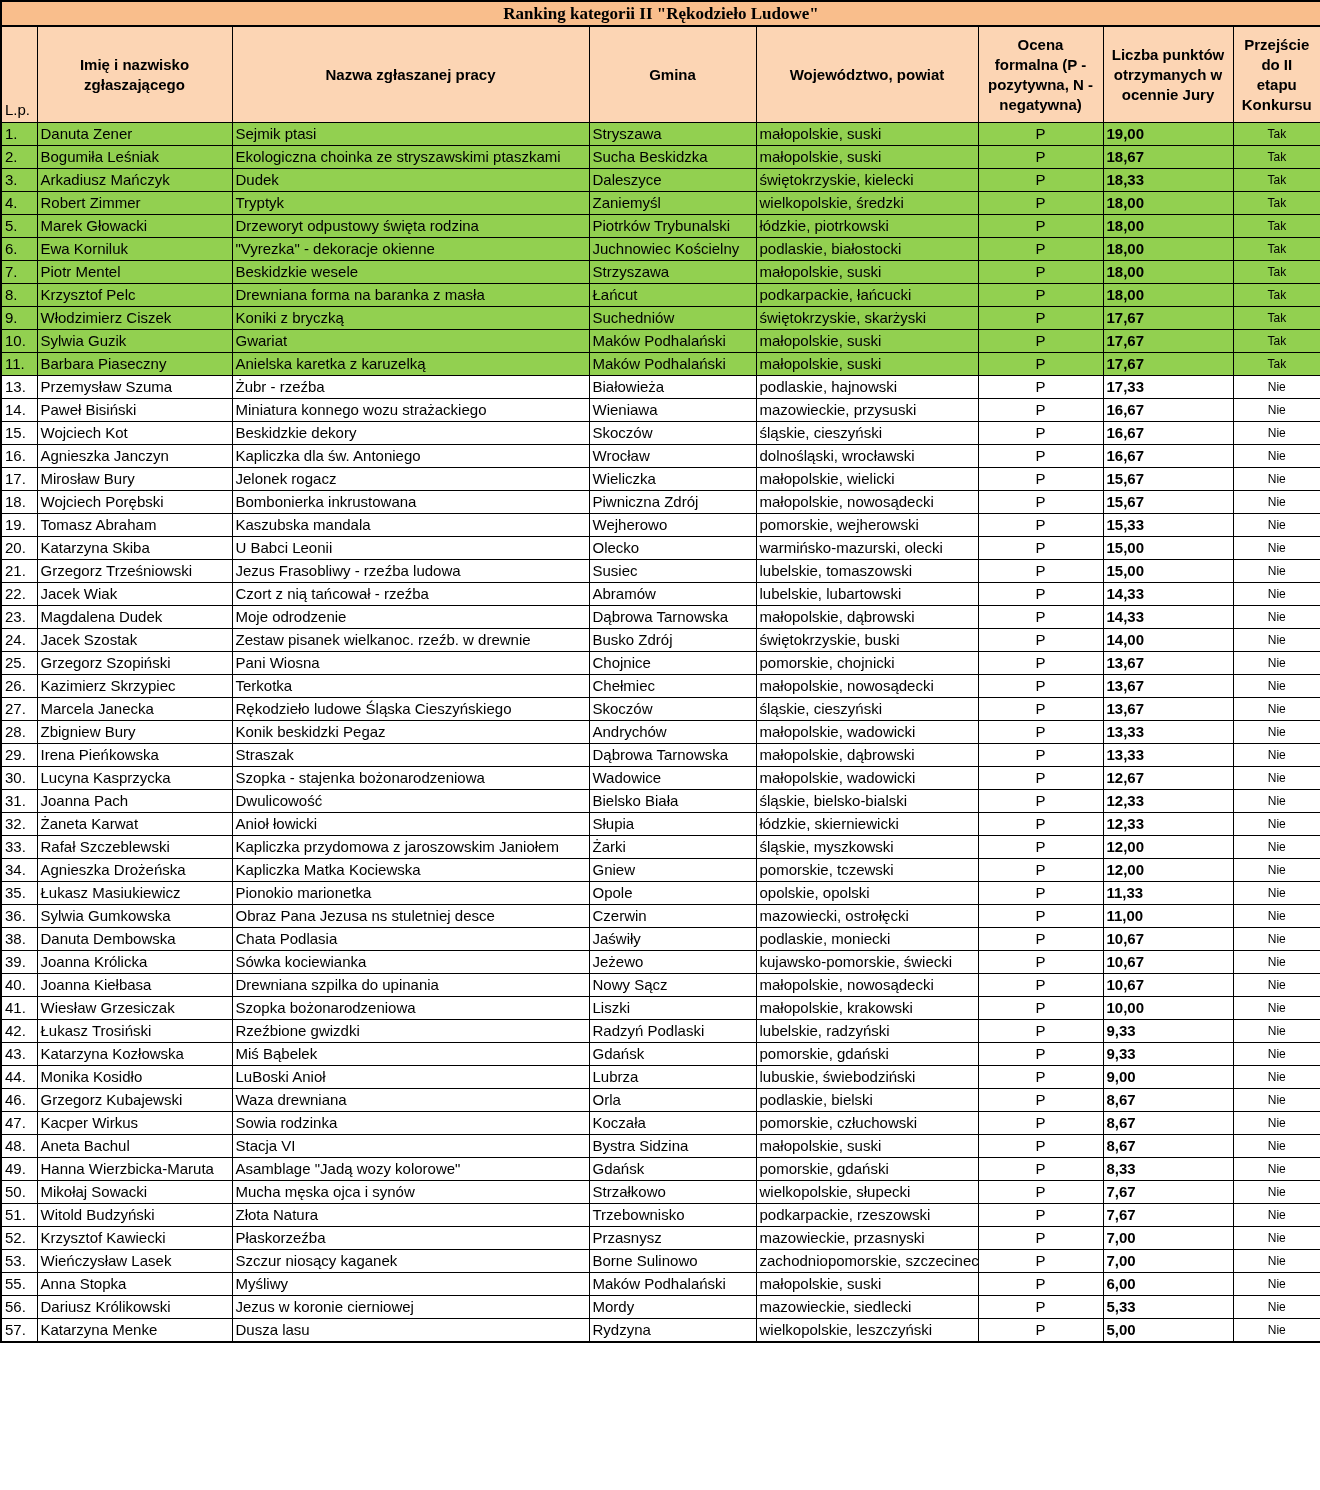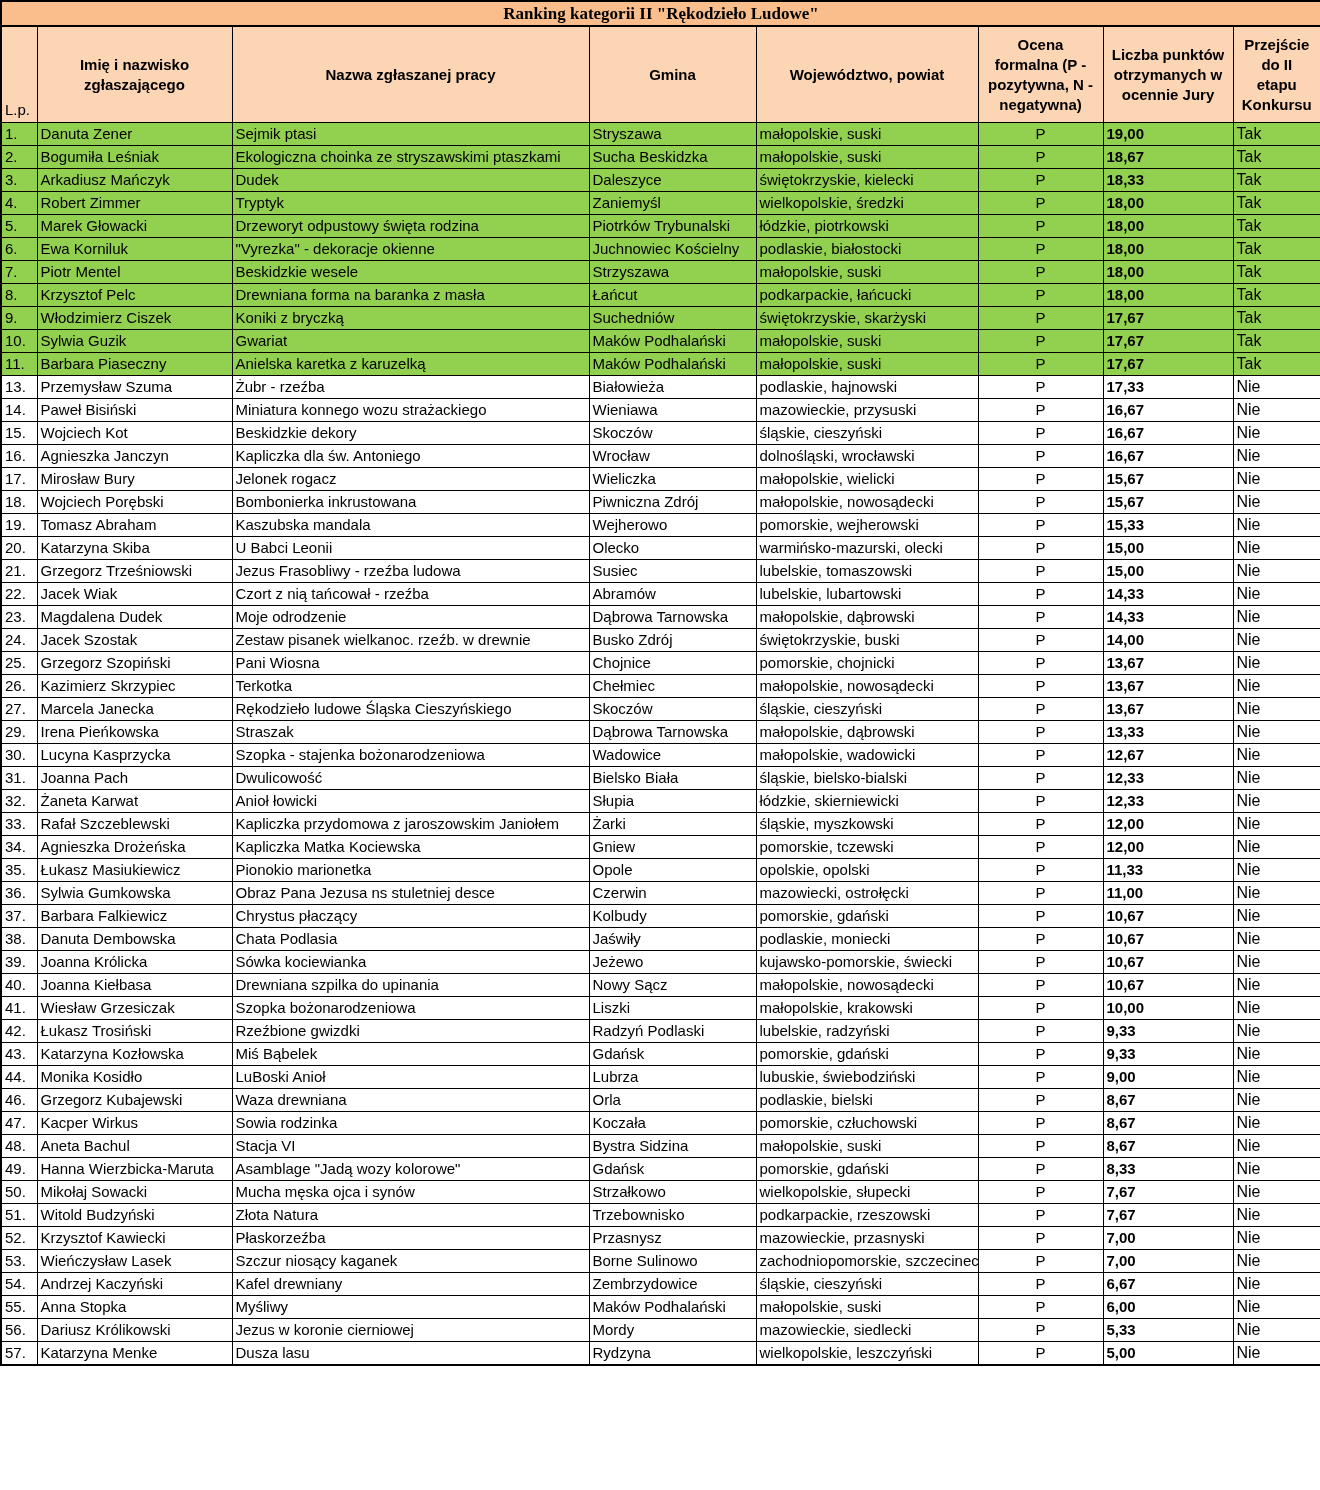--- a/index.html
+++ b/index.html
@@ -79,22 +79,22 @@
   tbody tr.qualified td {
     background: var(--highlight-bg, #92D050);
   }
   td.c-formal { text-align: center; }
   td.c-points {
     text-align: left;
     font-weight: bold;
     padding-right: 16px;
   }
   td.c-pass {
-    text-align: left;
-    font-size: 16px;
+    text-align: center;
+    font-size: 12px;
   }
 </style>
 </head>
 <body>
 
 <table>
   <colgroup>
     <col class="c1">
       <col class="c2">
       <col class="c3">
@@ -374,20 +374,30 @@
     <td class="c-lp">27.</td>
     <td class="c-name">Marcela Janecka</td>
     <td class="c-work">Rękodzieło ludowe Śląska Cieszyńskiego</td>
     <td class="c-gmina">Skoczów</td>
     <td class="c-region">śląskie, cieszyński</td>
     <td class="c-formal">P</td>
     <td class="c-points">13,67</td>
     <td class="c-pass">Nie</td>
   </tr>
       <tr>
+    <td class="c-lp">28.</td>
+    <td class="c-name">Zbigniew Bury</td>
+    <td class="c-work">Konik beskidzki Pegaz</td>
+    <td class="c-gmina">Andrychów</td>
+    <td class="c-region">małopolskie, wadowicki</td>
+    <td class="c-formal">P</td>
+    <td class="c-points">13,33</td>
+    <td class="c-pass">Nie</td>
+  </tr>
+      <tr>
     <td class="c-lp">29.</td>
     <td class="c-name">Irena Pieńkowska</td>
     <td class="c-work">Straszak</td>
     <td class="c-gmina">Dąbrowa Tarnowska</td>
     <td class="c-region">małopolskie, dąbrowski</td>
     <td class="c-formal">P</td>
     <td class="c-points">13,33</td>
     <td class="c-pass">Nie</td>
   </tr>
       <tr>
@@ -454,30 +464,20 @@
     <td class="c-lp">36.</td>
     <td class="c-name">Sylwia Gumkowska</td>
     <td class="c-work">Obraz Pana Jezusa ns stuletniej desce</td>
     <td class="c-gmina">Czerwin</td>
     <td class="c-region">mazowiecki, ostrołęcki</td>
     <td class="c-formal">P</td>
     <td class="c-points">11,00</td>
     <td class="c-pass">Nie</td>
   </tr>
       <tr>
-    <td class="c-lp">37.</td>
-    <td class="c-name">Barbara Falkiewicz</td>
-    <td class="c-work">Chrystus płaczący</td>
-    <td class="c-gmina">Kolbudy</td>
-    <td class="c-region">pomorskie, gdański</td>
-    <td class="c-formal">P</td>
-    <td class="c-points">10,67</td>
-    <td class="c-pass">Nie</td>
-  </tr>
-      <tr>
     <td class="c-lp">38.</td>
     <td class="c-name">Danuta Dembowska</td>
     <td class="c-work">Chata Podlasia</td>
     <td class="c-gmina">Jaświły</td>
     <td class="c-region">podlaskie, moniecki</td>
     <td class="c-formal">P</td>
     <td class="c-points">10,67</td>
     <td class="c-pass">Nie</td>
   </tr>
       <tr>
@@ -614,30 +614,20 @@
     <td class="c-lp">53.</td>
     <td class="c-name">Wieńczysław Lasek</td>
     <td class="c-work">Szczur niosący kaganek</td>
     <td class="c-gmina">Borne Sulinowo</td>
     <td class="c-region">zachodniopomorskie, szczecinecki</td>
     <td class="c-formal">P</td>
     <td class="c-points">7,00</td>
     <td class="c-pass">Nie</td>
   </tr>
       <tr>
-    <td class="c-lp">54.</td>
-    <td class="c-name">Andrzej Kaczyński</td>
-    <td class="c-work">Kafel drewniany</td>
-    <td class="c-gmina">Zembrzydowice</td>
-    <td class="c-region">śląskie, cieszyński</td>
-    <td class="c-formal">P</td>
-    <td class="c-points">6,67</td>
-    <td class="c-pass">Nie</td>
-  </tr>
-      <tr>
     <td class="c-lp">55.</td>
     <td class="c-name">Anna Stopka</td>
     <td class="c-work">Myśliwy</td>
     <td class="c-gmina">Maków Podhalański</td>
     <td class="c-region">małopolskie, suski</td>
     <td class="c-formal">P</td>
     <td class="c-points">6,00</td>
     <td class="c-pass">Nie</td>
   </tr>
       <tr>

